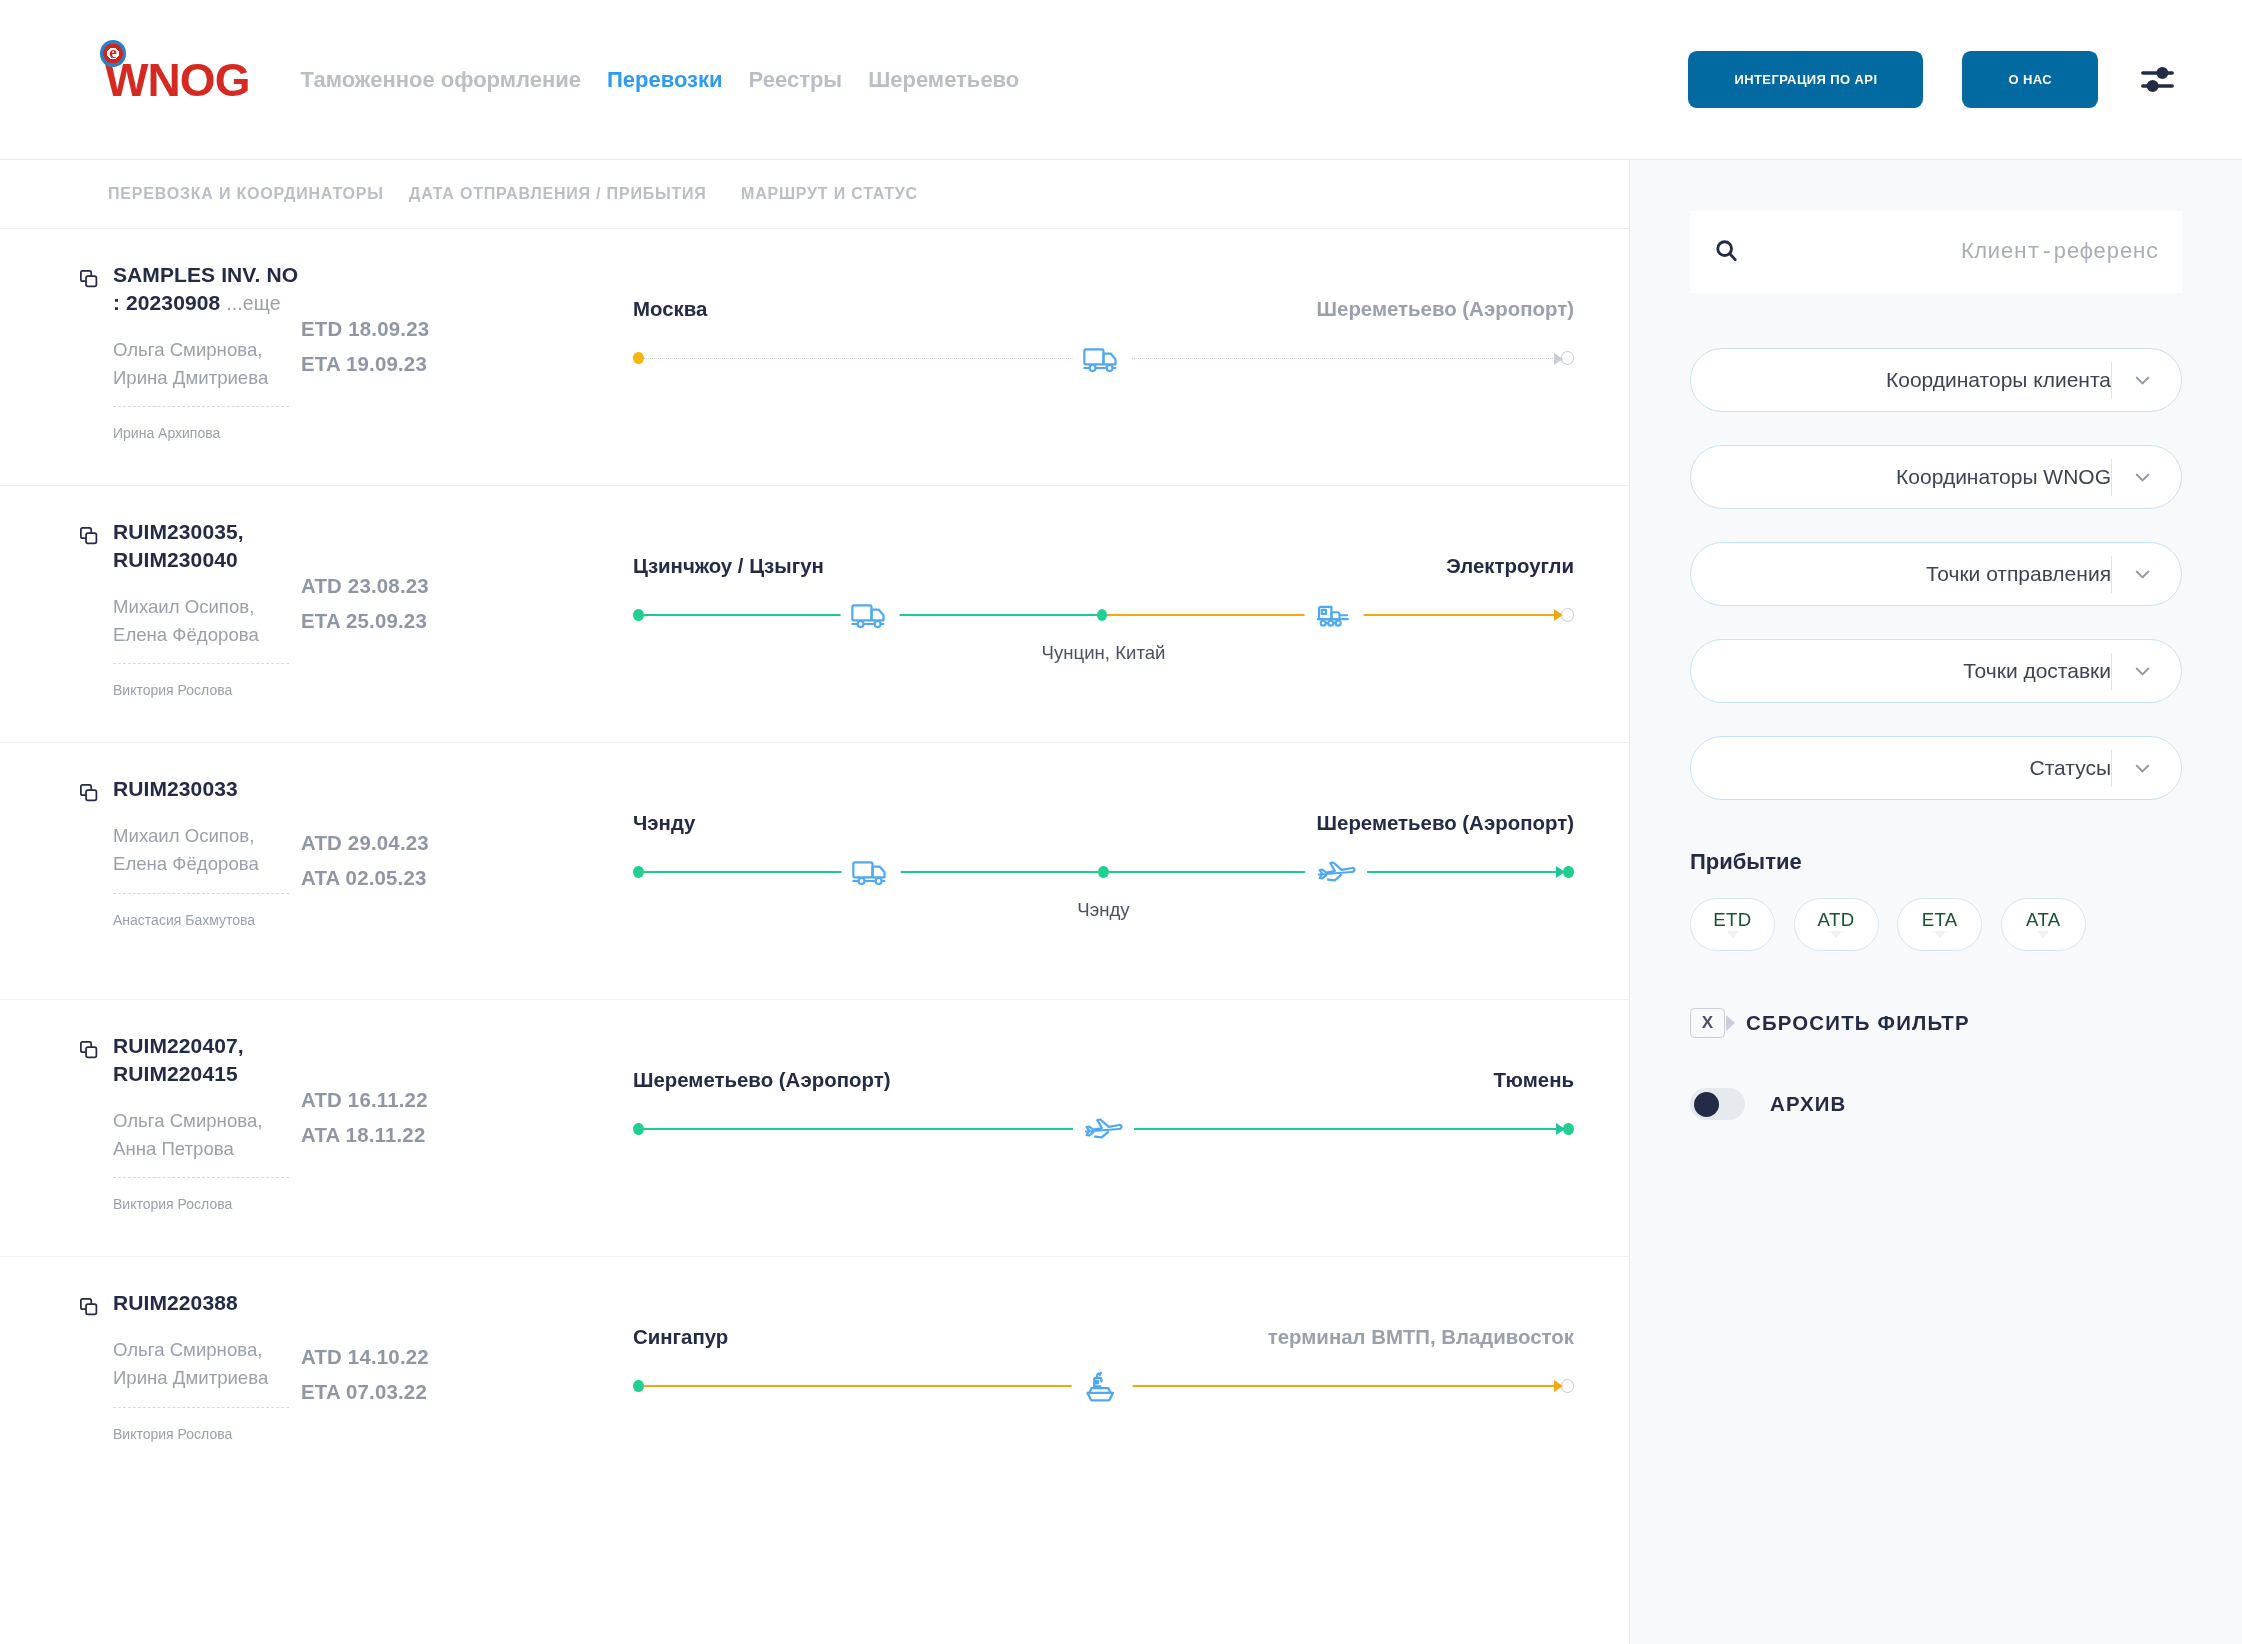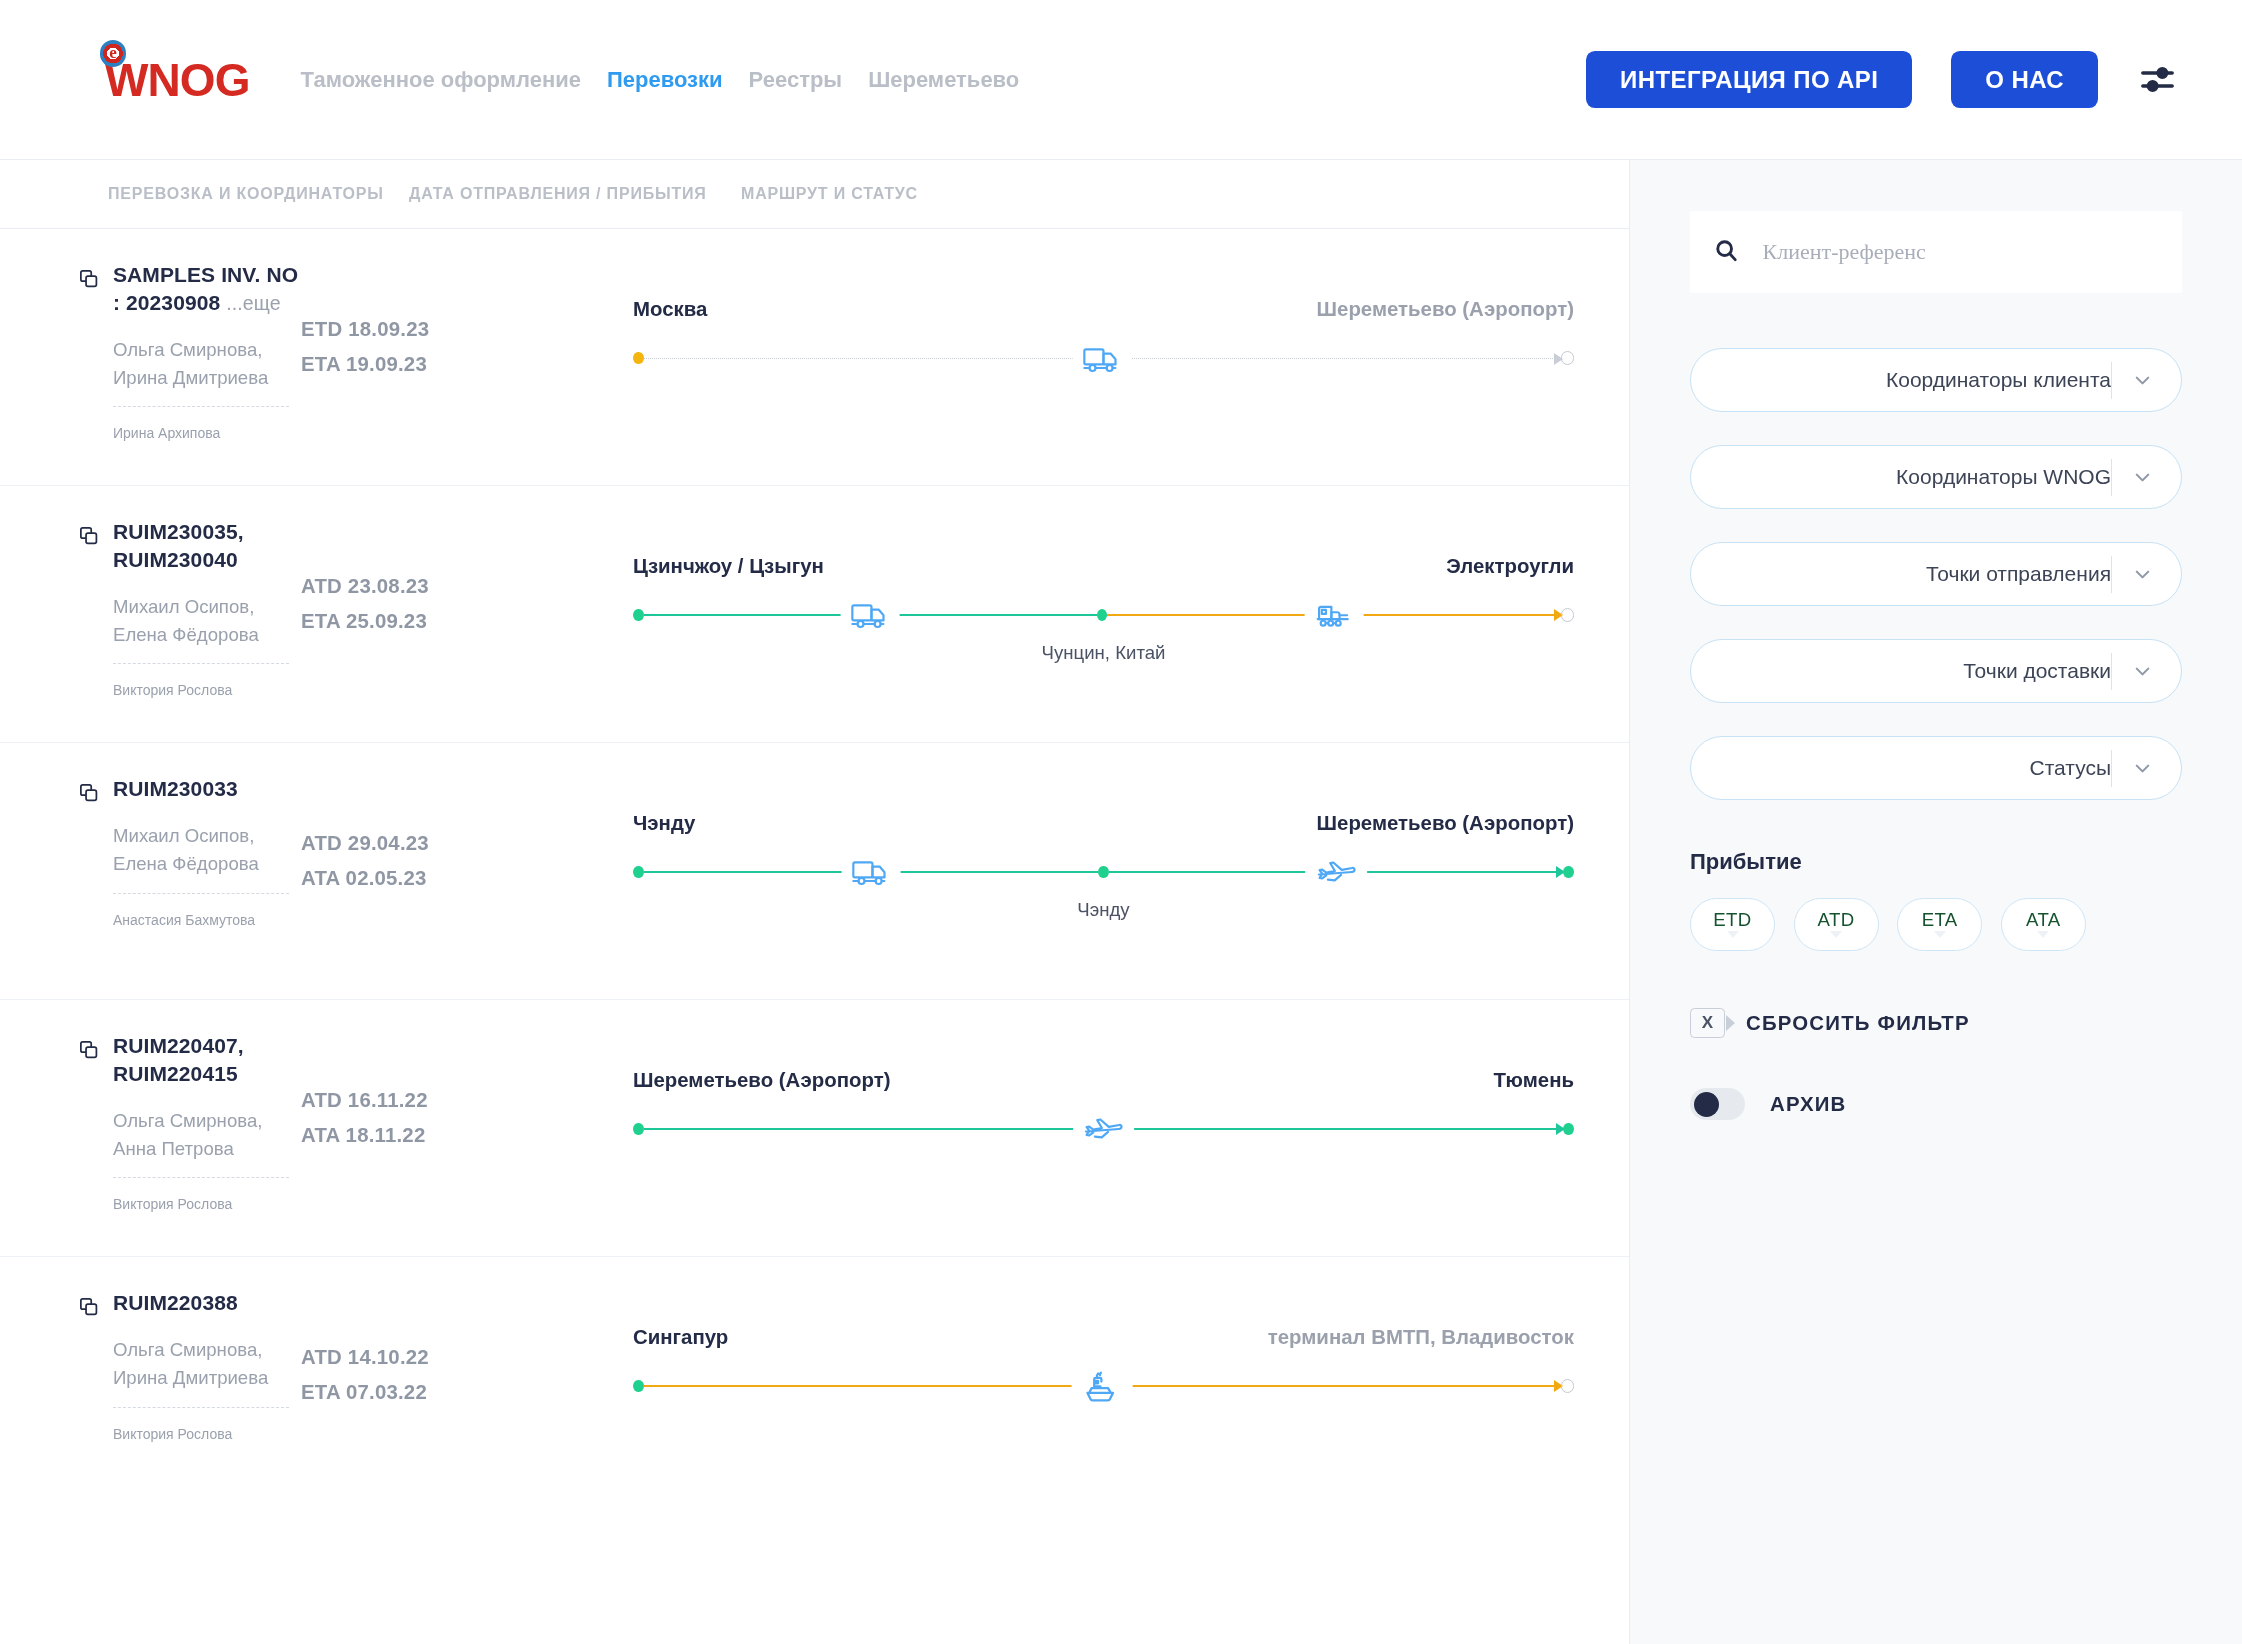--- a/index.html
+++ b/index.html
@@ -32,23 +32,23 @@
     letter-spacing: -0.9px; font-family: "Liberation Sans", sans-serif;
   }
   .nav { display: flex; align-items: center; gap: 26px; }
   .nav-item {
     font-size: 22px; font-weight: bold; color: #b9bec7;
     cursor: pointer; white-space: nowrap;
   }
   .nav-item.active { color: #2e9bf0; }
   .header-right { margin-left: auto; display: flex; align-items: center; gap: 39px; }
   .btn-primary {
-    background: #1d4ed8; color: #ffffff; border: none; border-radius: 8.9px;
-    font-size: 24px; font-weight: bold; letter-spacing: 0.4px;
-    padding: 0 34px; height: 57px; cursor: pointer;
+    background: #0369a1; color: #ffffff; border: none; border-radius: 8.9px;
+    font-size: 13px; font-weight: bold; letter-spacing: 0.4px;
+    padding: 0 46px; height: 57px; cursor: pointer;
     font-family: "Liberation Sans", sans-serif; white-space: nowrap;
   }
   .settings-icon { cursor: pointer; width: 41px; height: 41px; display: flex; align-items: center; justify-content: center; }
 
   
   .body-wrap { flex: 1; display: flex; min-height: 0; }
   .main { flex: 1; background: #ffffff; position: relative; }
 
   .table-head {
     display: flex; align-items: center; height: 69px;
@@ -128,21 +128,22 @@
     width: 1x; width: 613px; background: #f7f9fb;
     border-left: 0.9px solid #e9edf2; padding: 51px 60px 0 60px;
   }
   .search-box {
     background: #ffffff; height: 82px; display: flex; align-items: center;
     padding: 0 23px; margin-bottom: 55px; gap: 23px;
   }
   .search-input {
     border: none; outline: none; background: transparent;
     font-size: 22px; color: #232b46; width: 100%;
-    font-family: Liberation Serif, serif;
+    font-family: Liberation Mono, monospace;
+    text-align: right;
   }
   .search-input::placeholder { color: #a8aeb9; }
 
   .select {
     height: 64px; border: 0.9px solid #c7e2f5; border-radius: 32px;
     background: #ffffff; display: flex; align-items: center;
     padding: 0 16px 0 23px; margin-bottom: 33px; cursor: pointer;
   }
   .select-label { font-size: 21px; color: #3c4456; flex: 1; text-align: right; }
   .select-divider { width: 0.9px; height: 37px; background: #dde3ea; margin-right: 19.5px; }

